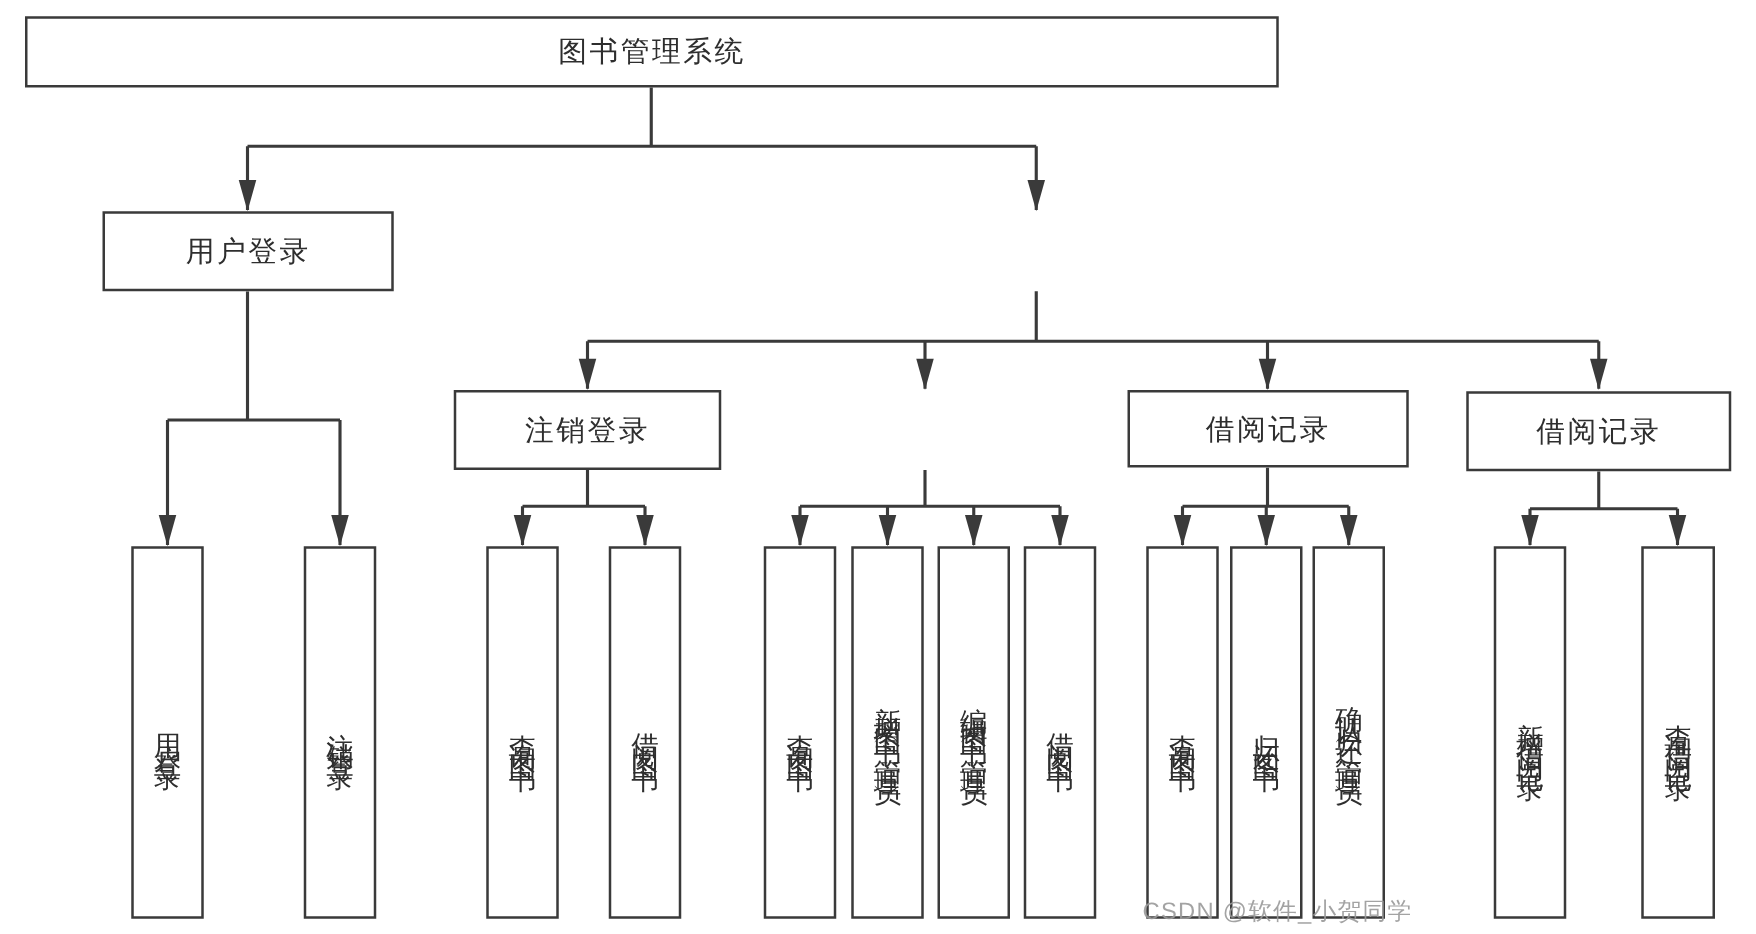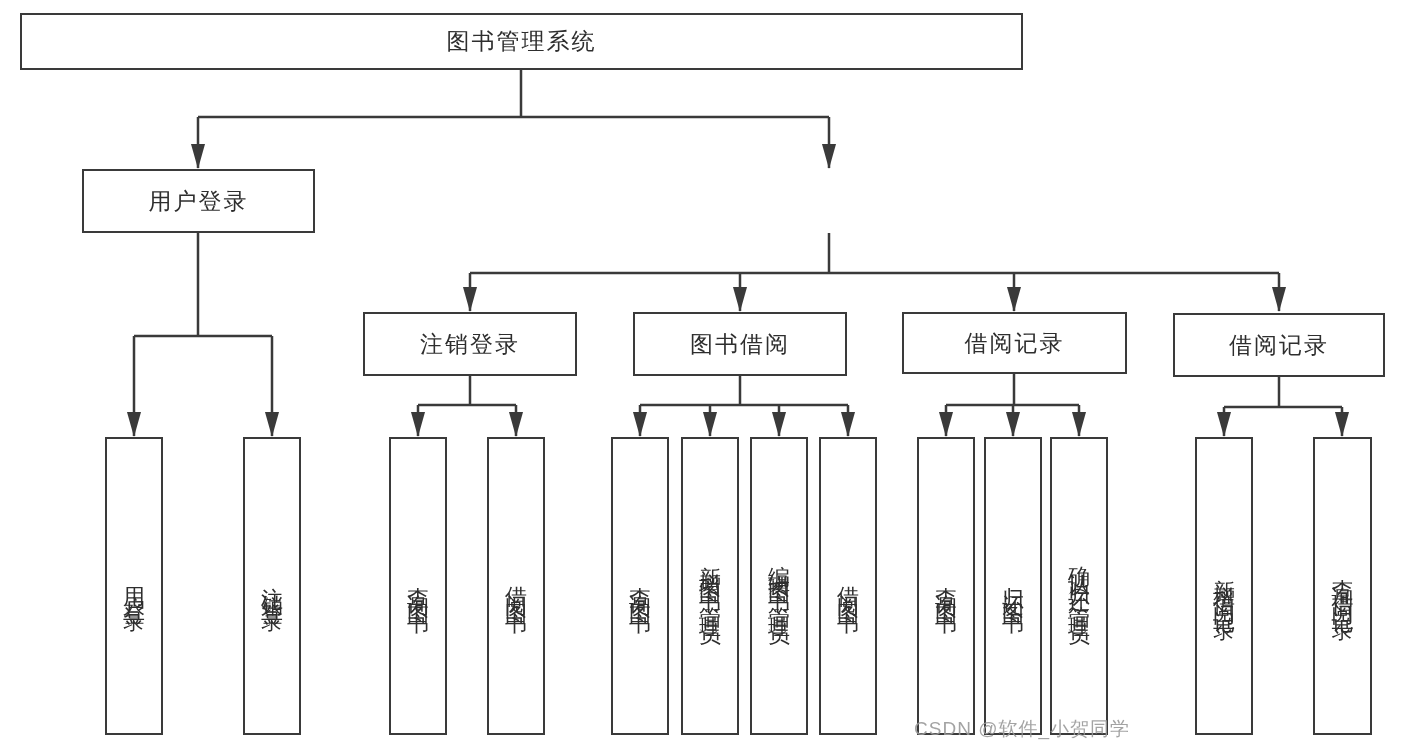--- a/index.html
+++ b/index.html
@@ -81,23 +81,20 @@
     <span>图书管理系统</span>
   </div>
 
   <div class="node h" style="left:82px;top:169px;width:233px;height:64px">
     <span>用户登录</span>
   </div>
 
   <div class="node h" style="left:363px;top:312px;width:214px;height:64px">
     <span>注销登录</span>
   </div>
-  <div class="node h" style="left:633px;top:312px;width:214px;height:64px">
-    <span>图书借阅</span>
-  </div>
   <div class="node h" style="left:902px;top:312px;width:225px;height:62px">
     <span>借阅记录</span>
   </div>
   <div class="node h" style="left:1173px;top:313px;width:212px;height:64px">
     <span>借阅记录</span>
   </div>
 
   <div class="node v" style="left:105px;top:437px;width:58px;height:298px">
     <span>用户登录</span>
   </div>

